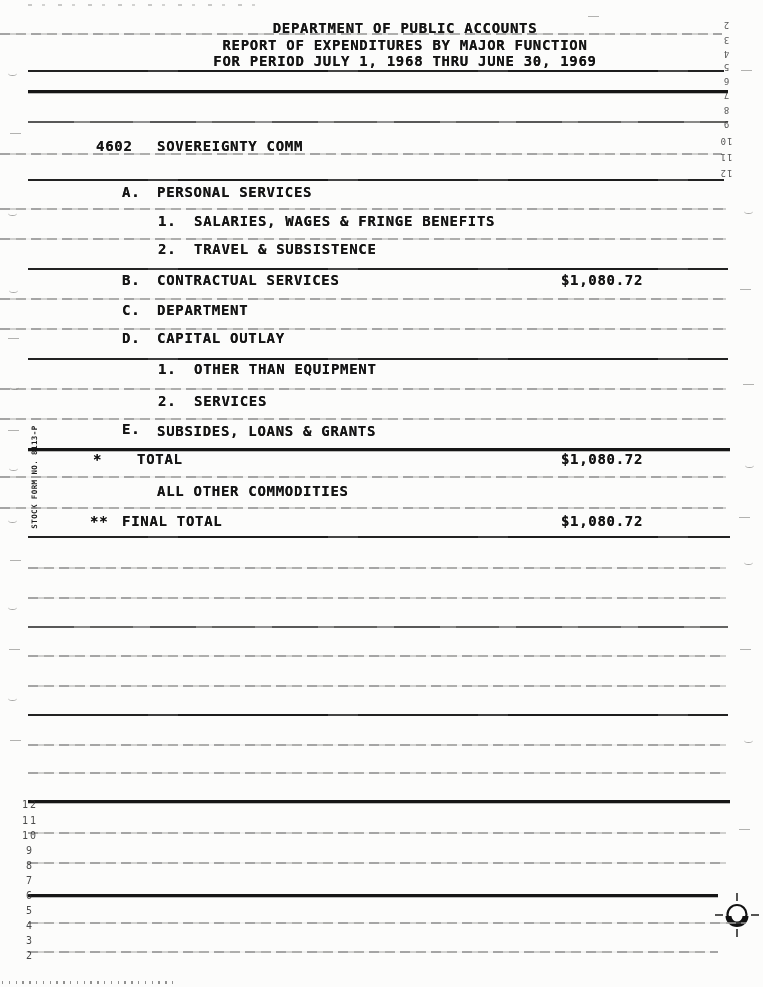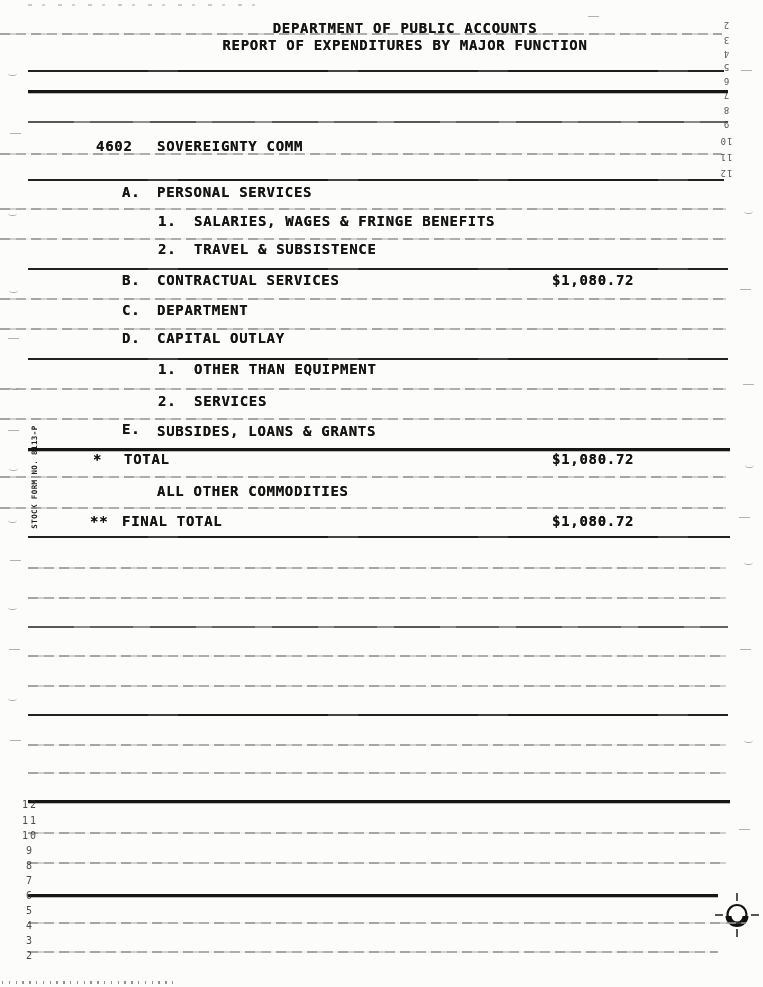--- a/index.html
+++ b/index.html
@@ -13,21 +13,21 @@
   .t{
     position:absolute;
     font:700 14px "DejaVu Sans Mono",monospace;
     letter-spacing:0.7px;
     color:#141414;
     white-space:pre;
     line-height:15px;
     text-shadow:0 0 0.5px rgba(10,10,10,0.85);
   }
   .hdr{width:714px;left:48px;text-align:center;}
-  .amount{left:552px;width:100px;text-align:left;}
+  .amount{left:552px;width:100px;text-align:center;}
   .rule{position:absolute;}
   .rule-faint{
     height:2px;
     background:repeating-linear-gradient(90deg,#8f8f8f 0 10px,#c6c6c4 10px 16px,#9b9b99 16px 26px,rgba(200,200,198,0.25) 26px 31px);
     opacity:.8;
   }
   .rule-med{
     height:2px;
     background:repeating-linear-gradient(90deg,#585858 0 46px,#8a8a88 46px 62px,#646462 62px 105px,#909090 105px 122px);
   }
@@ -80,20 +80,21 @@
 </style>
 </head>
 <body>
 
 <div id="page">
 
   <div class="noise-top"></div>
 
   <div class="t hdr" style="top:38px">REPORT OF EXPENDITURES BY MAJOR FUNCTION</div>
   <div class="t hdr" style="top:21px">DEPARTMENT OF PUBLIC ACCOUNTS</div>
+  <div class="t hdr" style="top:54px">FOR PERIOD JULY 1, 1968 THRU JUNE 30, 1969</div>
 
   <span class="t" style="left:96px;top:139px">4602</span>
   <span class="t" style="left:157px;top:139px">SOVEREIGNTY COMM</span>
 
   <span class="t" style="left:122px;top:185px">A.</span>
   <span class="t" style="left:157px;top:185px">PERSONAL SERVICES</span>
 
   <span class="t" style="left:158px;top:214px">1.</span>
   <span class="t" style="left:194px;top:214px">SALARIES, WAGES &amp; FRINGE BENEFITS</span>
 
@@ -113,21 +114,21 @@
   <span class="t" style="left:158px;top:362px">1.</span>
   <span class="t" style="left:194px;top:362px">OTHER THAN EQUIPMENT</span>
 
   <span class="t" style="left:158px;top:394px">2.</span>
   <span class="t" style="left:194px;top:394px">SERVICES</span>
 
   <span class="t" style="left:122px;top:422px">E.</span>
   <span class="t" style="left:157px;top:424px">SUBSIDES, LOANS &amp; GRANTS</span>
 
   <span class="t" style="left:93px;top:452px">*</span>
-  <span class="t" style="left:124px;top:452px">TOTAL</span>
+  <span class="t" style="left:137px;top:452px">TOTAL</span>
   <span class="t amount" style="top:452px">$1,080.72</span>
 
   <span class="t" style="left:157px;top:484px">ALL OTHER COMMODITIES</span>
 
   <span class="t" style="left:90px;top:514px">**</span>
   <span class="t" style="left:122px;top:514px">FINAL TOTAL</span>
   <span class="t amount" style="top:514px">$1,080.72</span>
 
   <div class="stock">STOCK FORM NO. 8113-P</div>
 

